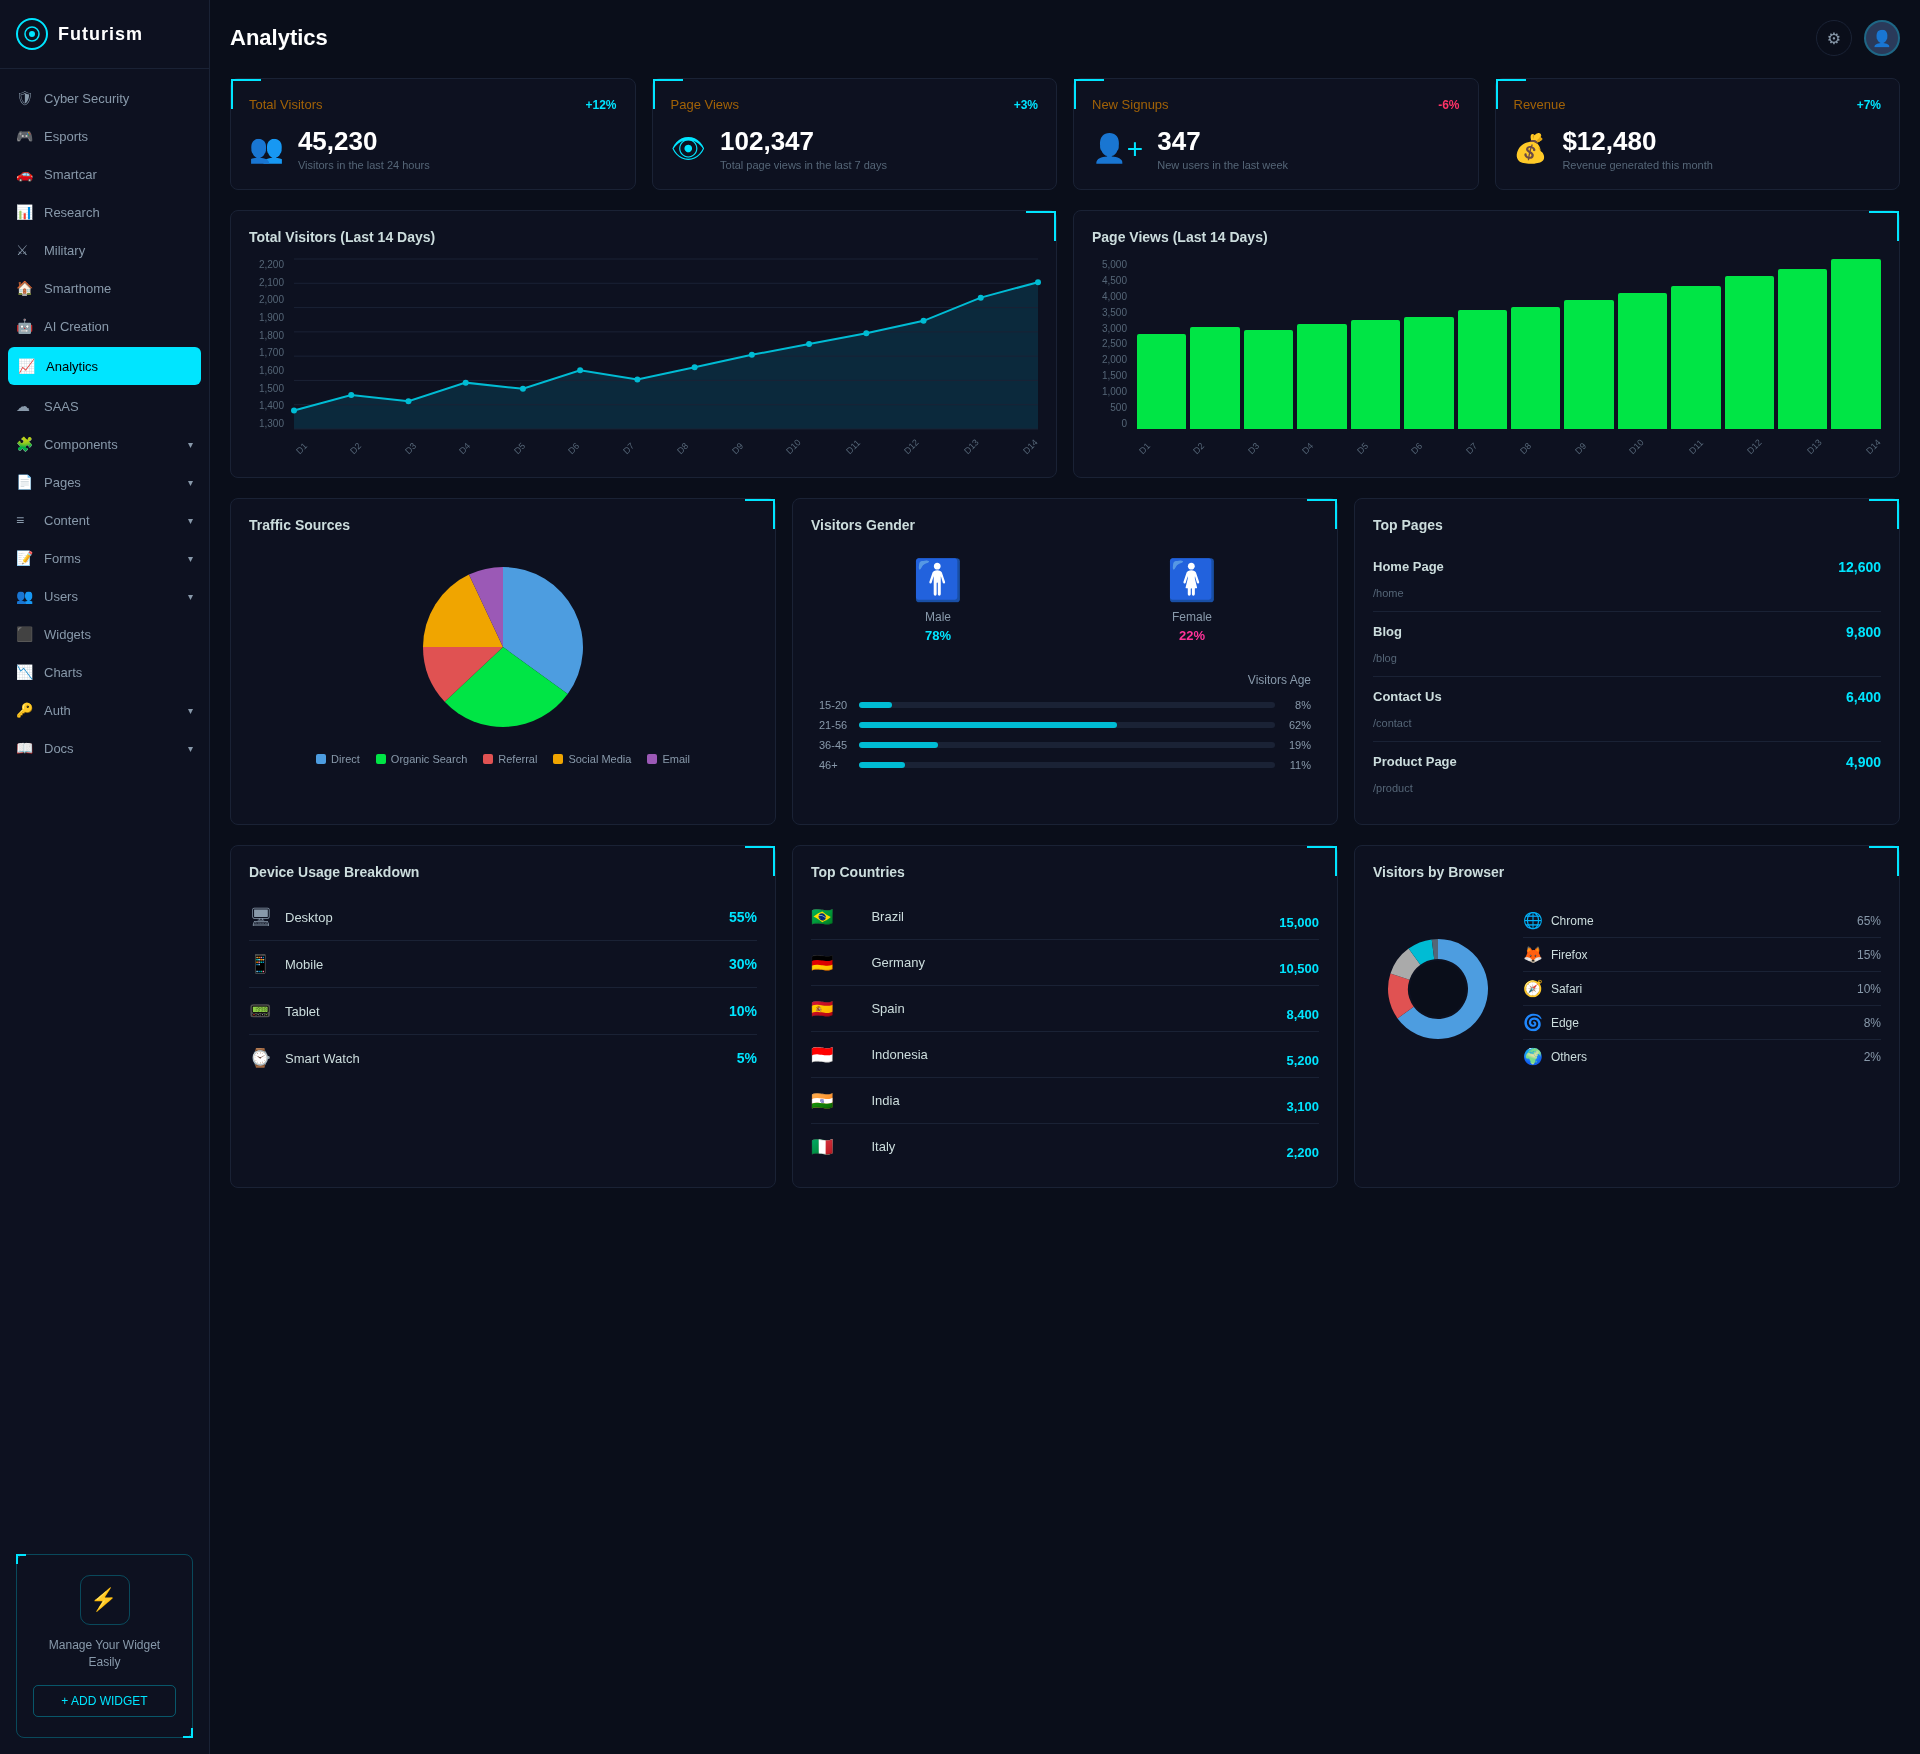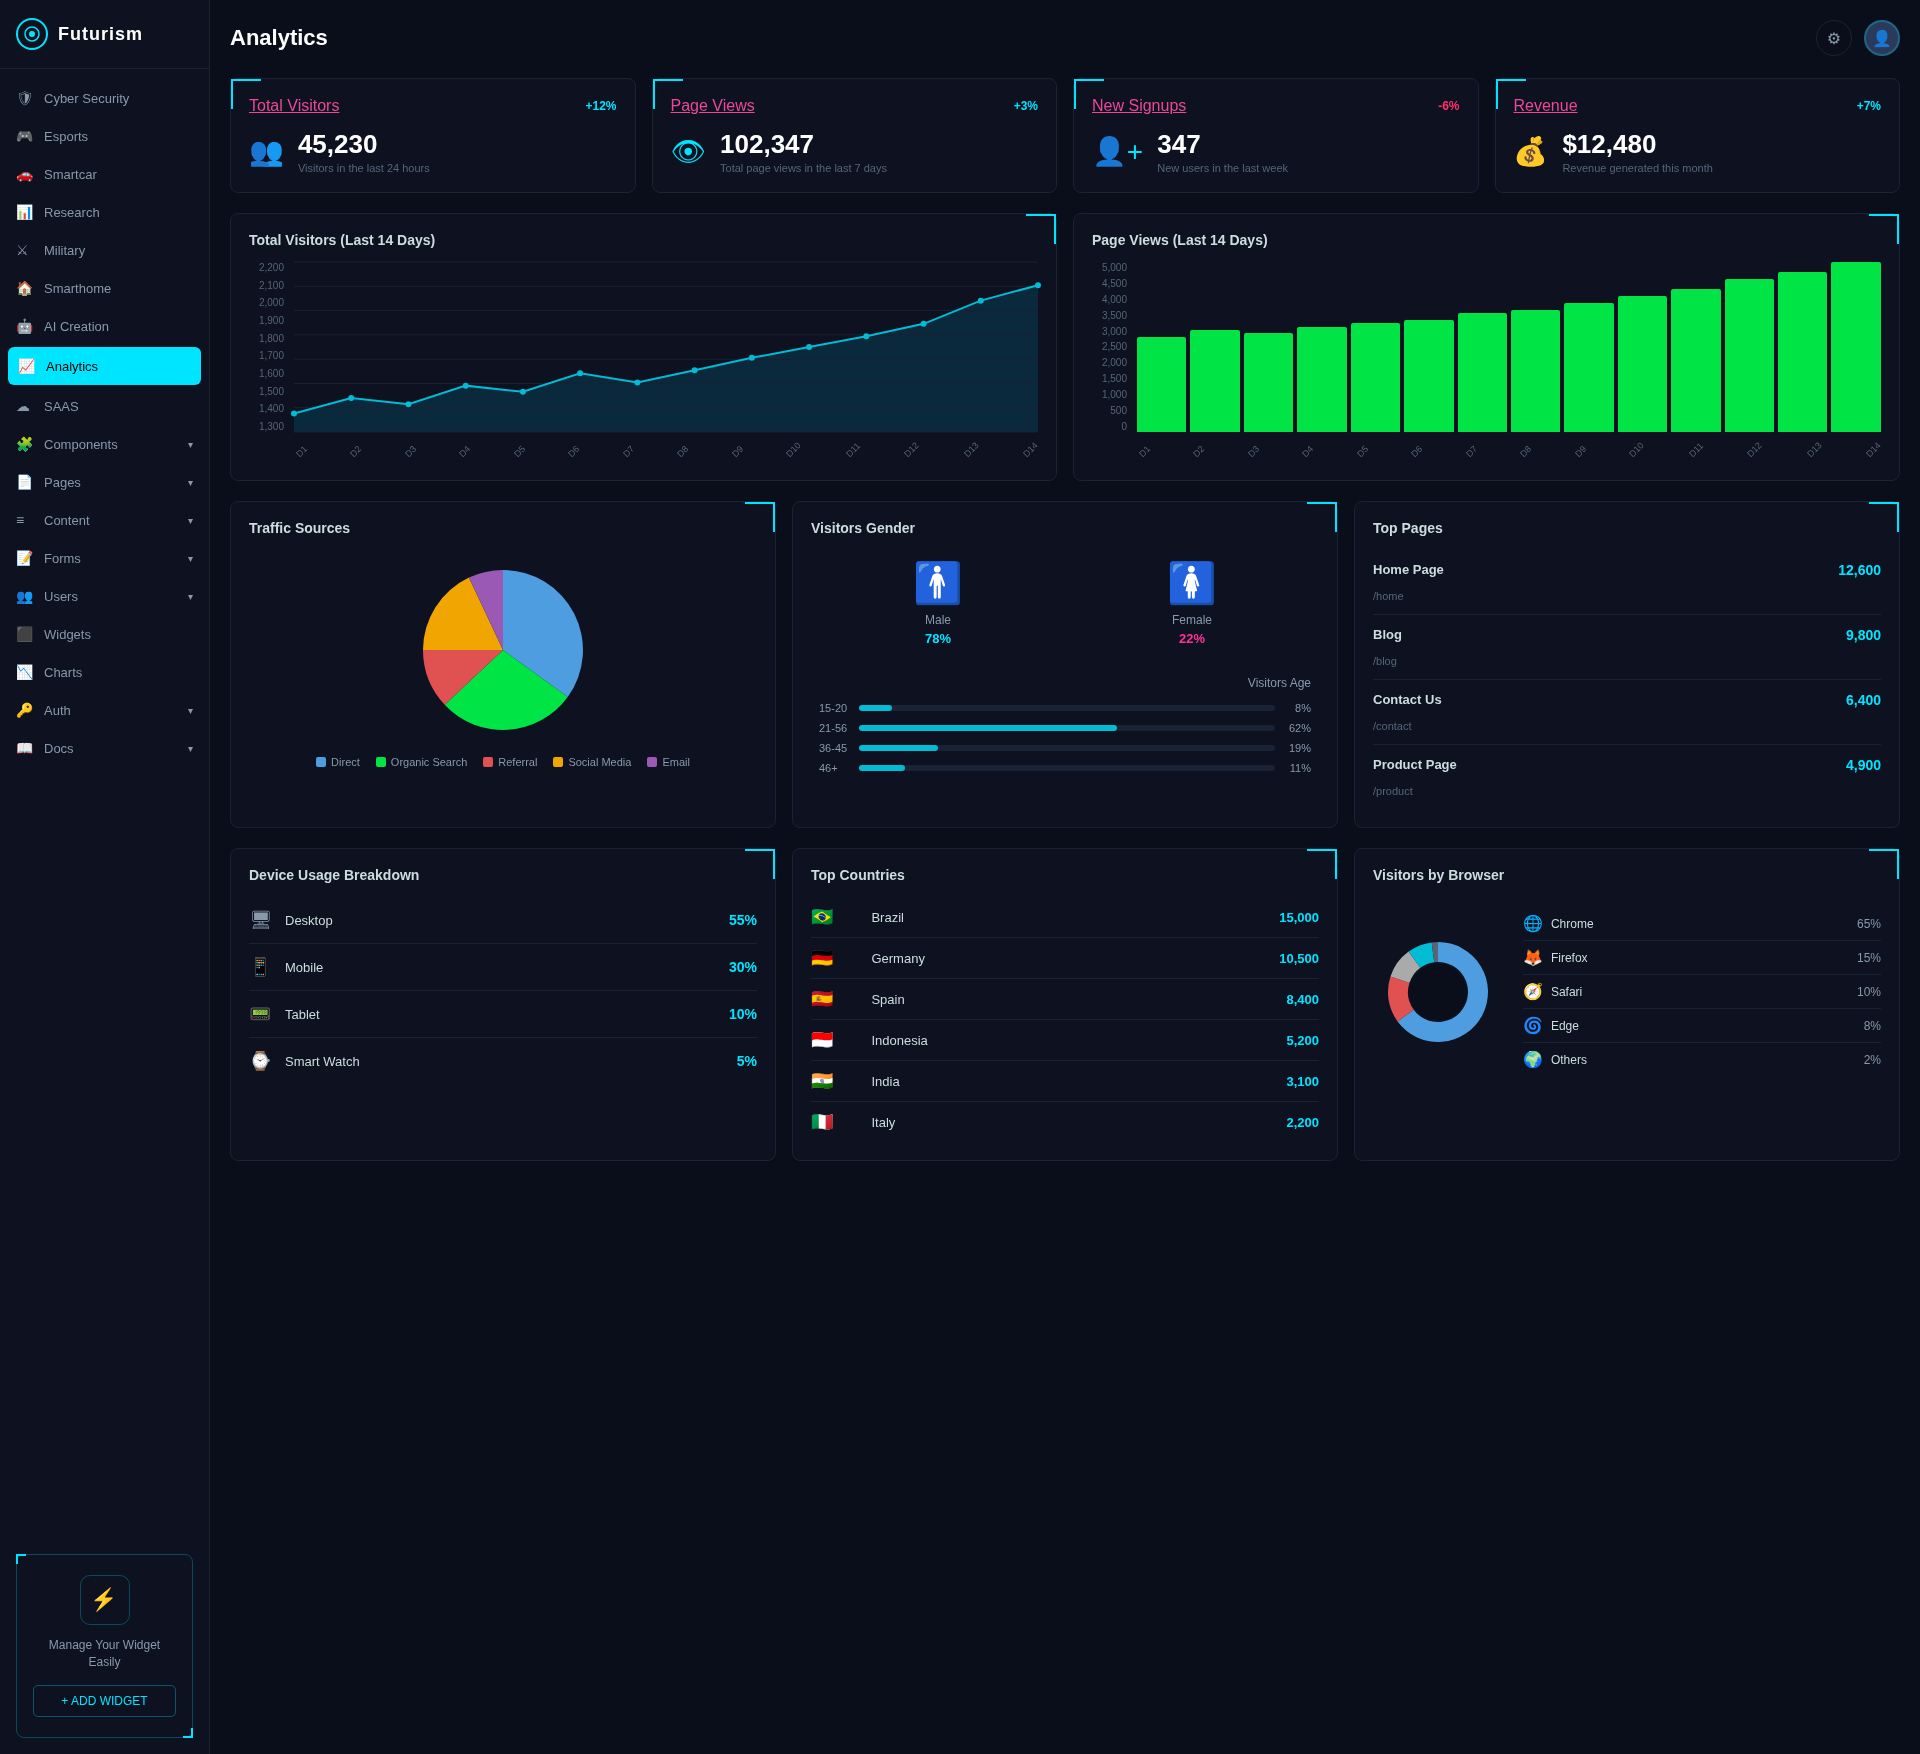--- a/index.html
+++ b/index.html
@@ -180,21 +180,21 @@
       top: 0; left: 0;
       width: 2px; height: 30px;
       background: #00e5ff;
     }
     .stat-card-header {
       display: flex;
       justify-content: space-between;
       align-items: center;
       margin-bottom: 14px;
     }
-    .stat-label { color: #ec4899; font-size: 16px; text-decoration: underline; }
+    .stat-label { color: #a16207; font-size: 13px; }
     .stat-badge-pos { color: #00e5ff; font-size: 12px; font-weight: 600; }
     .stat-badge-neg { color: #ff3366; font-size: 12px; font-weight: 600; }
     .stat-content { display: flex; align-items: center; gap: 14px; }
     .stat-icon { font-size: 28px; color: #00e5ff; }
     .stat-value { font-size: 26px; font-weight: 700; color: #fff; }
     .stat-desc { color: #556677; font-size: 11px; margin-top: 2px; }
 
     
     .charts-row {
       display: grid;
@@ -378,21 +378,21 @@
     .country-row {
       display: flex;
       align-items: center;
       gap: 10px;
       padding: 9px 0;
       border-bottom: 1px solid #1a2235;
     }
     .country-row:last-child { border-bottom: none; }
     .country-flag { font-size: 18px; }
     .country-name { flex: 1; color: #cdd; font-size: 13px; margin-left: 28px; }
-    .country-count { color: #00e5ff; font-weight: 700; font-size: 13px; }
+    .country-count { color: #00e5ff; font-weight: 700; font-size: 13px; margin-top: 12px; }
 
     
     .browser-section {
       display: flex;
       gap: 20px;
       align-items: center;
       padding-top: 10px;
     }
     .donut-chart { width: 130px; height: 130px; flex-shrink: 0; }
     .browser-list { flex: 1; }

